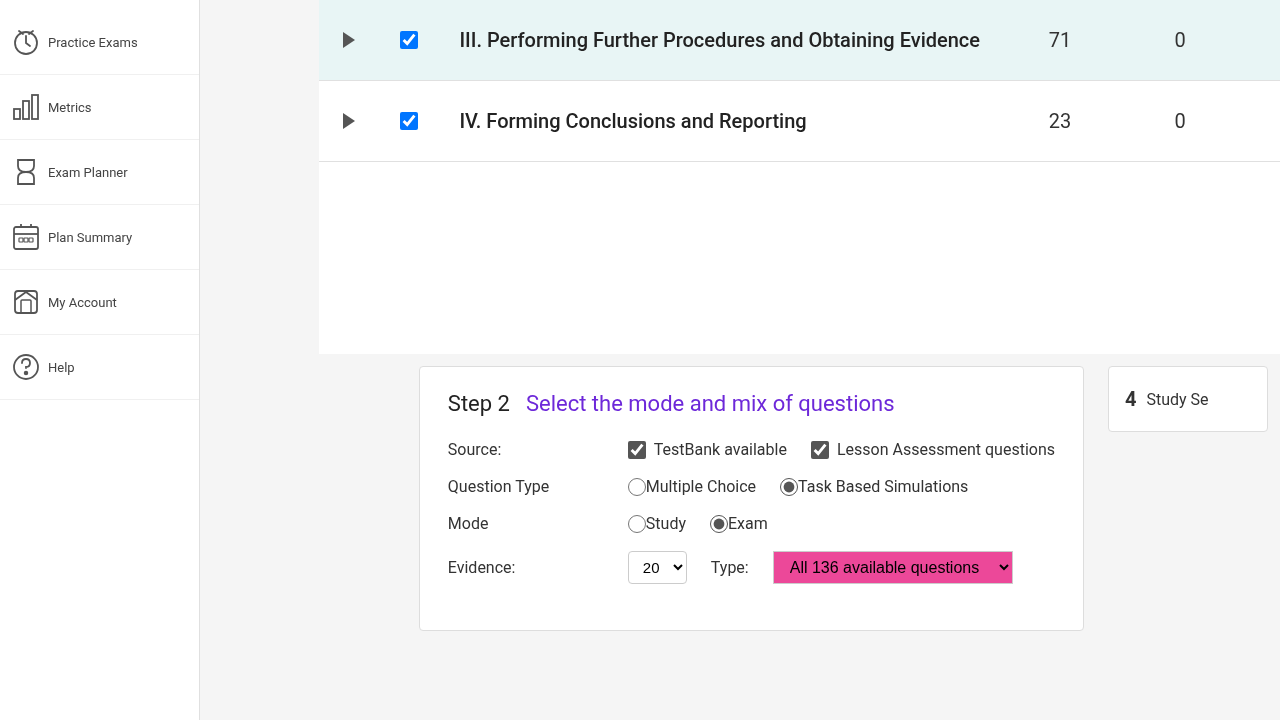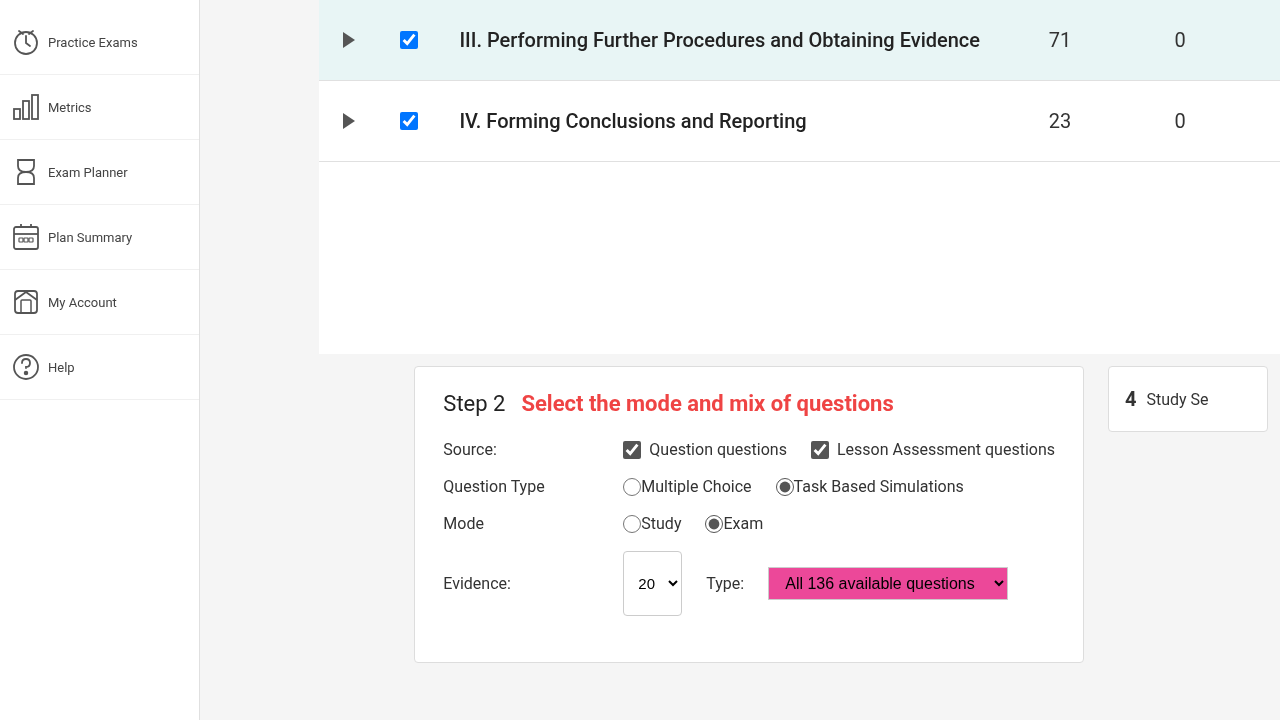--- a/index.html
+++ b/index.html
@@ -116,22 +116,22 @@
       margin-bottom: 24px;
       display: flex;
       align-items: center;
       gap: 16px;
     }
     .step-number {
       font-weight: 400;
       color: #222;
     }
     .step-title {
-      font-weight: 700;
-      color: #ef4444;
+      font-weight: 400;
+      color: #6d28d9;
     }
 
     .form-row {
       display: flex;
       align-items: center;
       margin-bottom: 18px;
       gap: 20px;
     }
     .form-label {
       font-size: 16px;
@@ -165,21 +165,21 @@
       color: #333;
       cursor: pointer;
     }
     .radio-label input[type="radio"] {
       width: 18px;
       height: 18px;
       accent-color: #555;
     }
 
     select.questions-select {
-      padding: 22px 10px;
+      padding: 6px 10px;
       font-size: 15px;
       border: 1px solid #ccc;
       border-radius: 4px;
       background: #fff;
       cursor: pointer;
       appearance: auto;
     }
     select.type-select {
       padding: 6px 12px;
       font-size: 16px;
@@ -378,21 +378,21 @@
         <div class="step-header">
           <span class="step-number">Step 2</span>
           <span class="step-title">Select the mode and mix of questions</span>
         </div>
 
         <div class="form-row">
           <span class="form-label">Source:</span>
           <div class="form-controls">
             <label class="checkbox-label">
               <input type="checkbox" checked="" style="">
-              <span>Question questions</span>
+              <span>TestBank available</span>
             </label>
             <label class="checkbox-label">
               <input type="checkbox" checked="" style="">
               <span>Lesson Assessment questions</span>
             </label>
           </div>
         </div>
 
         <div class="form-row">
           <span class="form-label">Question Type</span>

